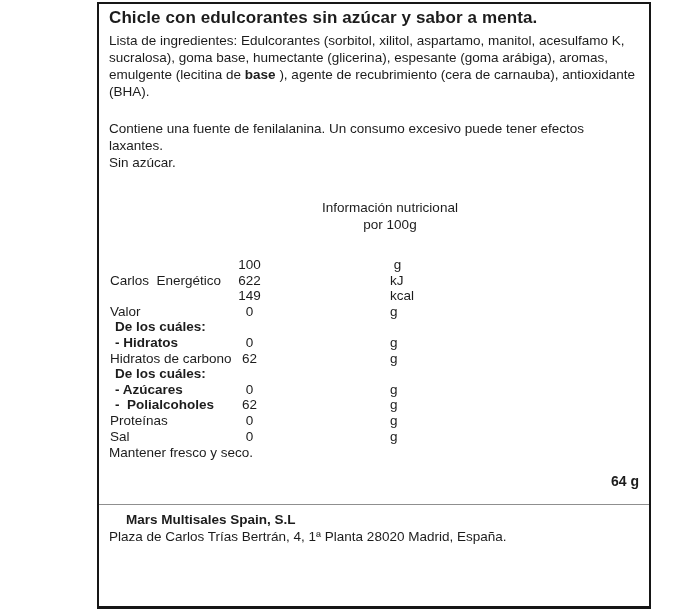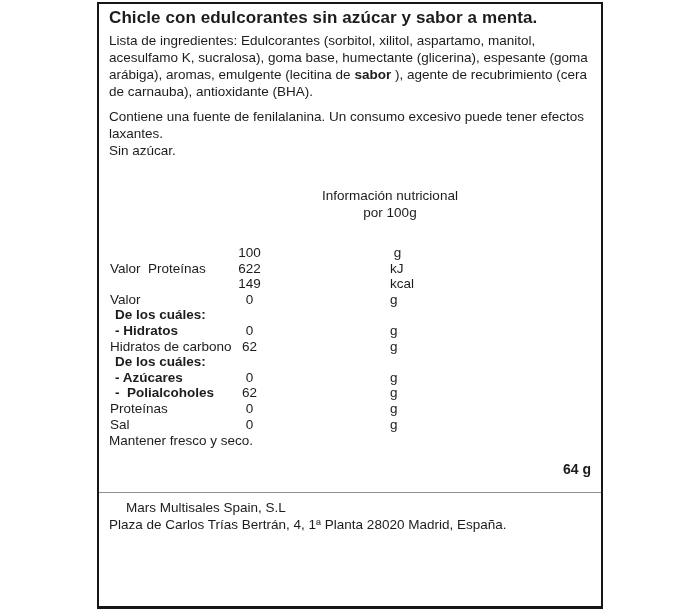--- a/index.html
+++ b/index.html
@@ -12,42 +12,42 @@
     width: 700px;
     height: 614px;
     font-family: "Liberation Sans", sans-serif;
     color: #1c1c1c;
     -webkit-font-smoothing: antialiased;
   }
   .label-box {
     position: absolute;
     left: 97px;
     top: 2px;
-    width: 506px;
+    width: 554px;
     height: 607px;
     box-sizing: border-box;
     border: 2px solid #161616;
     border-bottom-width: 3px;
     background: #ffffff;
     overflow: hidden;
   }
   .inner {
     padding: 2px 10px 0 10px;
     font-size: 13.5px;
     line-height: 17px;
   }
   .title {
     font-size: 17px;
     font-weight: bold;
     line-height: 21px;
     margin: 1px 0 4px 0;
     letter-spacing: 0.1px;
   }
   .para { margin: 0; }
-  .warning { margin-top: 8px; }
+  .warning { margin-top: 20px; }
   .nut-heading {
     margin-top: 28px;
     margin-left: 156px;
     width: 250px;
     text-align: center;
   }
   .nut-table {
     margin-top: 24px;
     position: relative;
   }
@@ -79,48 +79,48 @@
     margin-top: 12px;
     font-size: 14px;
     font-weight: bold;
     text-align: right;
   }
   .divider {
     height: 1px;
     background: #8f8f8f;
     margin: 14px -10px 6px -10px;
   }
-  .mfr-name { font-weight: normal; padding-left: 17px; }
+  .mfr-name { font-weight: bold; padding-left: 17px; }
   .bold { font-weight: bold; }
 </style>
 </head>
 <body>
 
 <div class="label-box">
   <div class="inner">
 
     <div class="title">Chicle con edulcorantes sin azúcar y sabor a menta.</div>
 
-    <p class="para"><span>Lista de ingredientes: Edulcorantes (sorbitol, xilitol, aspartamo, manitol, acesulfamo K, sucralosa), goma base, humectante (glicerina), espesante (goma arábiga), aromas, emulgente (lecitina de </span><span class="bold">sabor</span><span> ), agente de recubrimiento (cera de carnauba), antioxidante (BHA).</span></p>
+    <p class="para"><span>Lista de ingredientes: Edulcorantes (sorbitol, xilitol, aspartamo, manitol, acesulfamo K, sucralosa), goma base, humectante (glicerina), espesante (goma arábiga), aromas, emulgente (lecitina de </span><span class="bold">base</span><span> ), agente de recubrimiento (cera de carnauba), antioxidante (BHA).</span></p>
 
     <p class="para warning"><span>Contiene una fuente de fenilalanina. Un consumo excesivo puede tener efectos laxantes.</span><br>
       <span>Sin azúcar.</span></p>
 
     <div class="nut-heading">
       <div>Información nutricional</div>
       <div>por 100g</div>
     </div>
 
     <div class="nut-table">
       <div class="nrow">
         <span class="nnum">100</span>
           <span class="nunit"> g</span>
       </div>
       <div class="nrow">
-        <span class="nlabel">Valor  Proteínas</span>
+        <span class="nlabel">Carlos  Energético</span>
         <span class="nnum">622</span>
           <span class="nunit">kJ</span>
       </div>
       <div class="nrow">
         <span class="nnum">149</span>
           <span class="nunit">kcal</span>
       </div>
       <div class="nrow">
         <span class="nlabel">Valor</span>
         <span class="nnum">0</span>

